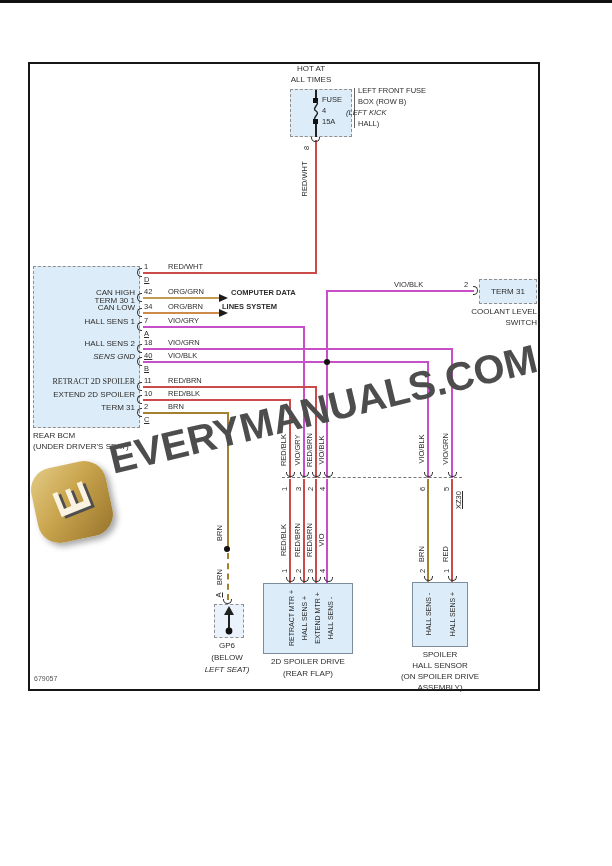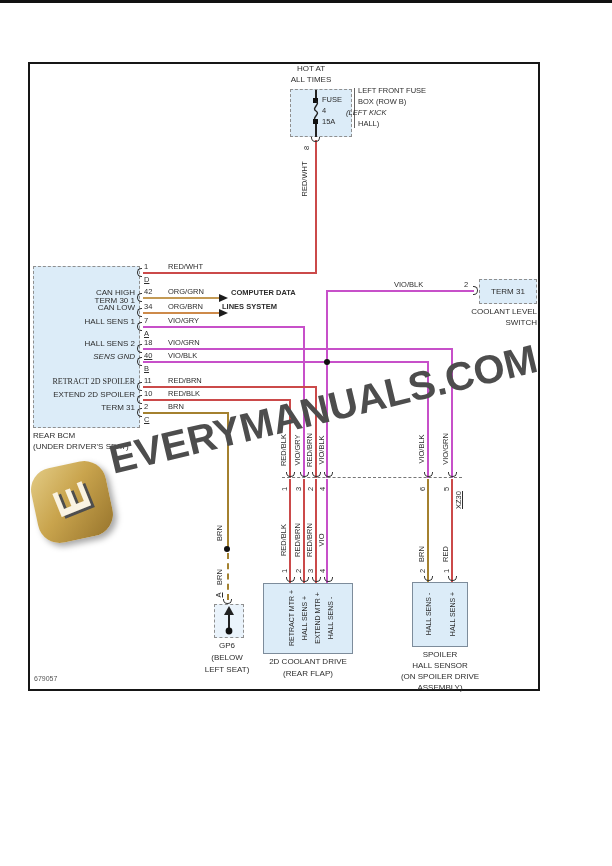--- a/index.html
+++ b/index.html
@@ -202,21 +202,21 @@
   <div class="v" style="left:323px;top:571px;">4</div>
   <div class="cup-u" style="left:286px;top:577px;"></div>
   <div class="cup-u" style="left:300px;top:577px;"></div>
   <div class="cup-u" style="left:312px;top:577px;"></div>
   <div class="cup-u" style="left:324px;top:577px;"></div>
   <div class="sbox" style="left:263px;top:583px;width:90px;height:71px;"></div>
   <div class="v" style="left:292px;top:618px;font-size:7px;">RETRACT MTR +</div>
   <div class="v" style="left:305px;top:618px;font-size:7px;">HALL SENS +</div>
   <div class="v" style="left:318px;top:618px;font-size:7px;">EXTEND MTR +</div>
   <div class="v" style="left:331px;top:618px;font-size:7px;">HALL SENS -</div>
-  <div class="t tc" style="left:248px;top:657px;width:120px;">2D COOLANT DRIVE</div>
+  <div class="t tc" style="left:248px;top:657px;width:120px;">2D SPOILER DRIVE</div>
   <div class="t tc" style="left:248px;top:669px;width:120px;">(REAR FLAP)</div>
 
   <div class="v" style="left:423px;top:571px;">2</div>
   <div class="v" style="left:447px;top:571px;">1</div>
   <div class="cup-u" style="left:424px;top:576px;"></div>
   <div class="cup-u" style="left:448px;top:576px;"></div>
   <div class="sbox" style="left:412px;top:582px;width:56px;height:65px;"></div>
   <div class="v" style="left:429px;top:614px;font-size:7px;">HALL SENS -</div>
   <div class="v" style="left:453px;top:614px;font-size:7px;">HALL SENS +</div>
   <div class="t tc" style="left:378px;top:650px;width:124px;">SPOILER</div>
@@ -231,21 +231,21 @@
   <div class="v u" style="left:219px;top:595px;">A</div>
   <div class="cup-u" style="left:223px;top:599px;"></div>
   <div class="dbox" style="left:214px;top:604px;width:30px;height:34px;background:#eaf3fb;"></div>
   <svg style="position:absolute;left:220px;top:606px;z-index:3;" width="18" height="30" viewBox="0 0 18 30">
     <path d="M9,0 L4,9 L14,9 Z" fill="#222"></path>
     <rect x="8" y="9" width="2" height="13" fill="#222"></rect>
     <circle cx="9" cy="25" r="3.4" fill="#111"></circle>
   </svg>
   <div class="t tc" style="left:197px;top:641px;width:60px;">GP6</div>
   <div class="t tc" style="left:197px;top:653px;width:60px;">(BELOW</div>
-  <div class="t tc" style="left:197px;top:665px;width:60px;">LEFT SEAT)</div>
+  <div class="t tc" style="left:197px;top:665px;width:60px;font-style:italic;">LEFT SEAT)</div>
 
   <div class="t" style="left:34px;top:674px;font-size:7px;color:#555;">679057</div>
 
   <div class="wm-logo">
     <span>E</span>
   </div>
   <div class="wm-text">EVERYMANUALS.COM</div>
 </div>
 
 </body></html>

